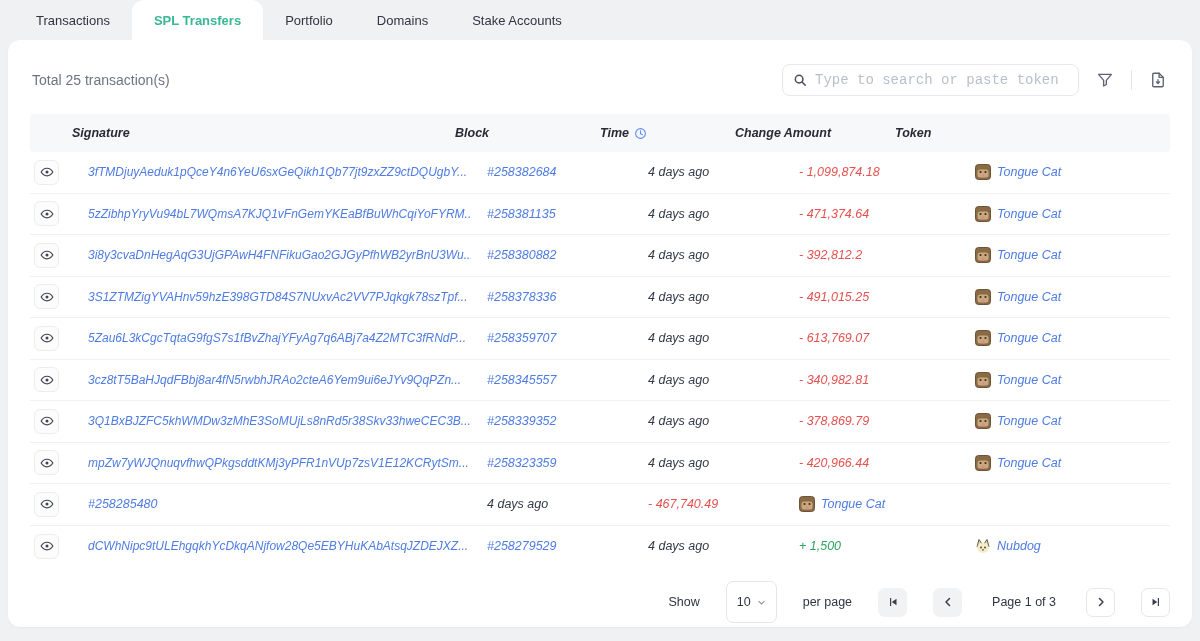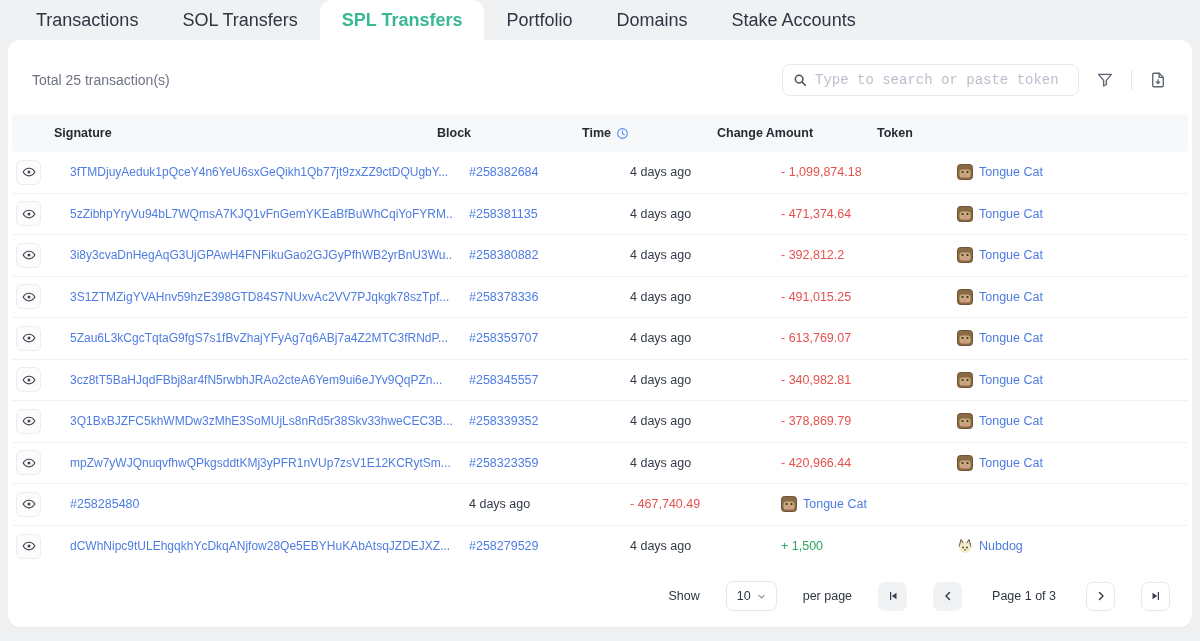--- a/index.html
+++ b/index.html
@@ -17,21 +17,21 @@
     align-items: stretch;
     height: 40px;
     padding: 0 14px;
     position: relative;
     z-index: 2;
   }
   .tab {
     display: flex;
     align-items: center;
     padding: 12px 22px;
-    font-size: 18px;
+    font-size: 13px;
     color: #2f3542;
     cursor: pointer;
     white-space: nowrap;
   }
   .tab.active {
     background: #ffffff;
     border-radius: 12px 12px 0 0;
     color: #38b893;
     font-weight: 700;
   }
@@ -73,21 +73,21 @@
     background: transparent;
   }
   .search-box input::placeholder { color: #b9bfca; }
   .icon-btn {
     background: none; border: none; cursor: pointer;
     display: flex; align-items: center; justify-content: center;
     width: 24px; height: 24px;
   }
   .v-divider { width: 1px; height: 20px; background: #e3e6ea; }
   
-  .table-wrap { padding: 0 4px; }
+  .table-wrap { padding: 0 22px; font-style: italic; }
   .grid-row {
     display: grid;
     grid-template-columns: 42px 383px 145px 135px 160px 1fr;
     align-items: center;
   }
   .thead {
     background: #f7f8f9;
     border-radius: 4px;
     height: 38px;
     font-size: 12.5px;
@@ -128,21 +128,21 @@
     display: flex;
     align-items: center;
     justify-content: flex-end;
     gap: 26px;
     padding: 14px 22px 0 0;
     font-size: 12.5px;
     color: #2f3542;
   }
   .page-size-select {
     display: flex; align-items: center; gap: 6px;
-    height: 30px; padding: 0 10px;
+    height: 42px; padding: 0 10px;
     border: 1px solid #e4e7eb;
     border-radius: 7px;
     background: #fff;
     cursor: pointer;
     font-size: 12.5px;
   }
   .pg-btn {
     width: 29px; height: 29px;
     border-radius: 7px;
     display: flex; align-items: center; justify-content: center;
@@ -151,21 +151,20 @@
   }
   .pg-btn.disabled { background: #f1f2f4; cursor: default; }
   .pg-btn.enabled { background: #fff; border-color: #e4e7eb; }
   .page-text { margin: 8px 4px; color: #2f3542; }
 </style>
 </head>
 <body>
 
 <nav class="tabs">
   <div class="tab">Transactions</div>
-  <div class="tab">SOL Transfers</div>
   <div class="tab active">SPL Transfers</div>
   <div class="tab">Portfolio</div>
   <div class="tab">Domains</div>
   <div class="tab">Stake Accounts</div>
 </nav>
 
 <section class="card">
 
   <div class="card-top">
     <span class="total-text">Total 25 transaction(s)</span>

